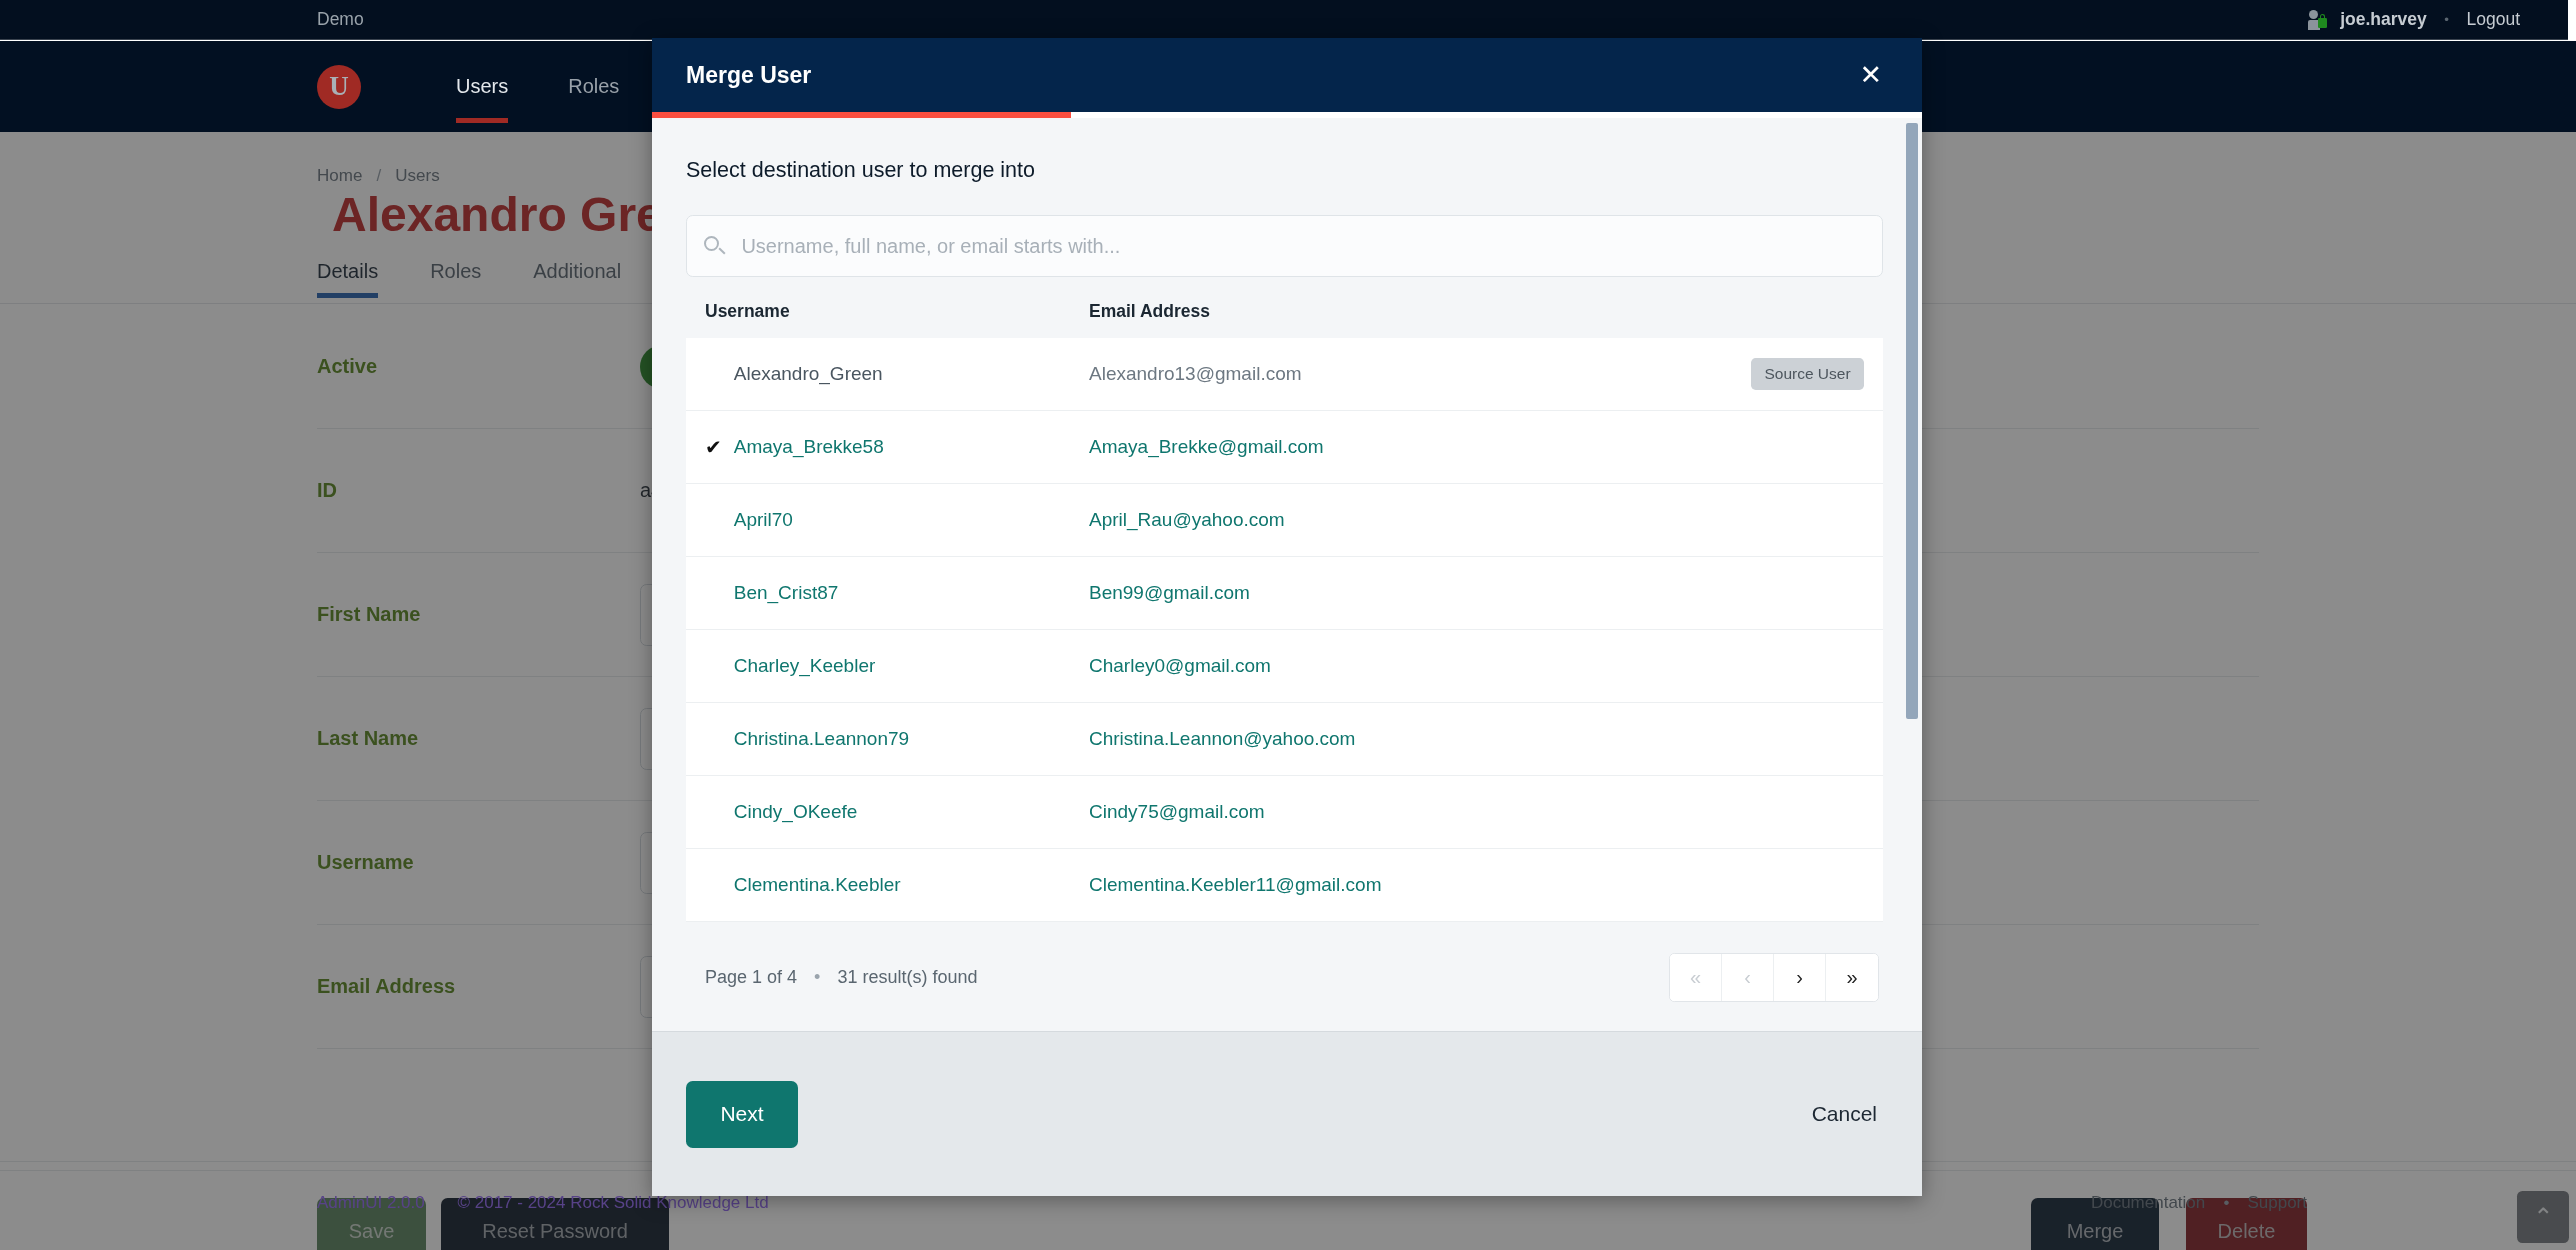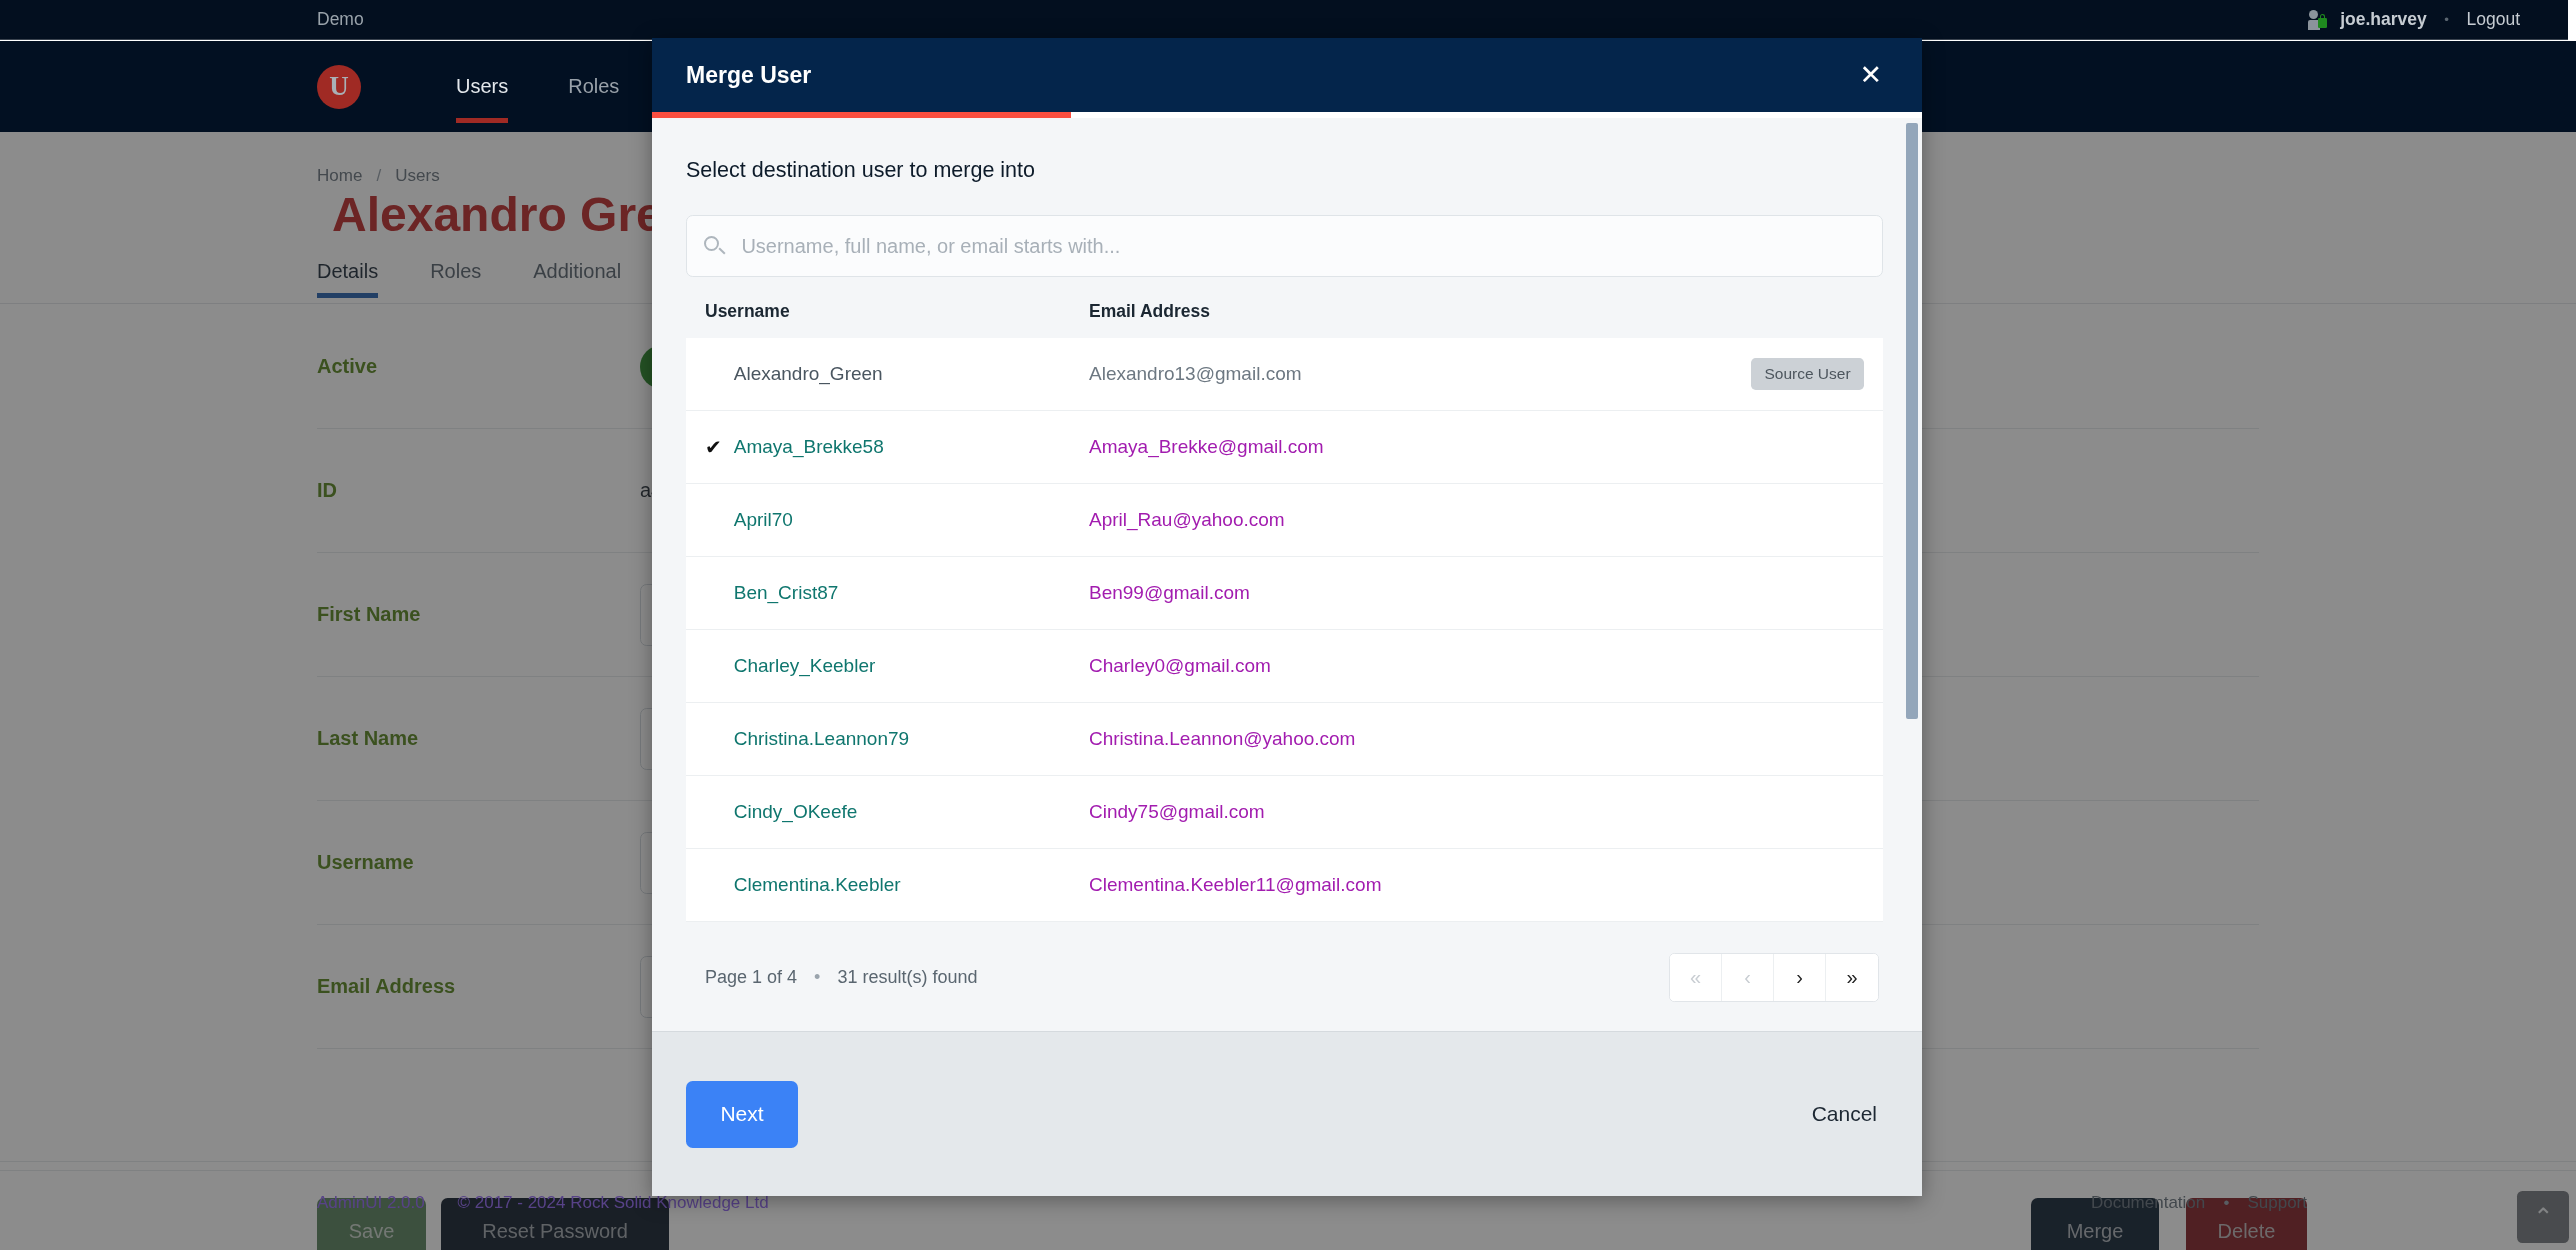--- a/index.html
+++ b/index.html
@@ -147,21 +147,21 @@
   .rows { }
   .row {
     display:flex; align-items:center; height:73px;
     background:#fff; border-bottom:0.7px solid #eceff1; position:relative;
   }
   .row.source { background:#fff; }
   .row .check { width:19px; margin-left:0px; font-size:20px; color:#111; }
   .row .uname { width:403px; padding-left:0px; font-size:19px; color:#0f766e; }
   .row.source .uname { color:#4a5660; }
   .row .uname-wrap { width:403px; display:flex; align-items:center; padding-left:19px; gap:12px; }
-  .row .email { flex:1; font-size:19px; color:#a21caf; }
+  .row .email { flex:1; font-size:19px; color:#0f766e; }
   .row.source .email { color:#6d7882; }
   .badge {
     margin-right: 19px; background:#ccd1d6; color:#4d565e; font-size:15.5px;
     padding:6.7px 13.4px; border-radius:4.7px;
   }
 
   .pager { display:flex; align-items:center; padding: 31px 4px 27px 19px; }
   .pager-text { font-size:18px; color:#5a6670; }
   .pager-text .dot { margin:0 12px; color:#9aa4ad; }
   .pager-btns { margin-left:auto; display:flex; border:0.7px solid #e1e5e9; border-radius:5.4px; overflow:hidden; background:#fff; }
@@ -174,21 +174,21 @@
   .pbtn.disabled { color:#c8cdd2; }
 
   .modal-scrollbar { position:absolute; right:4px; top:5.4px; width:12px; bottom:5.4px; }
   .modal-scrollbar .thumb { position:absolute; left:0; right:0; top:0; height:66%; background:#93a6ba; border-radius:2px; }
 
   .modal-footer {
     flex:none; height:165px; background:#e4e8eb; border-top:0.7px solid #d5dade;
     display:flex; align-items:center; padding: 0 39px 0 34px;
   }
   .btn-next {
-    background:#3b82f6; color:#fff; border:none; border-radius:6.7px;
+    background:#0f766e; color:#fff; border:none; border-radius:6.7px;
     width:112px; height:67px; font-size:21px; cursor:pointer; font-family:inherit;
   }
   .btn-cancel {
     margin-left:auto; background:none; border:none; color:#1d2833; font-size:21px; cursor:pointer; font-family:inherit;
   }
 </style>
 </head>
 <body>
 
 <div class="app">

